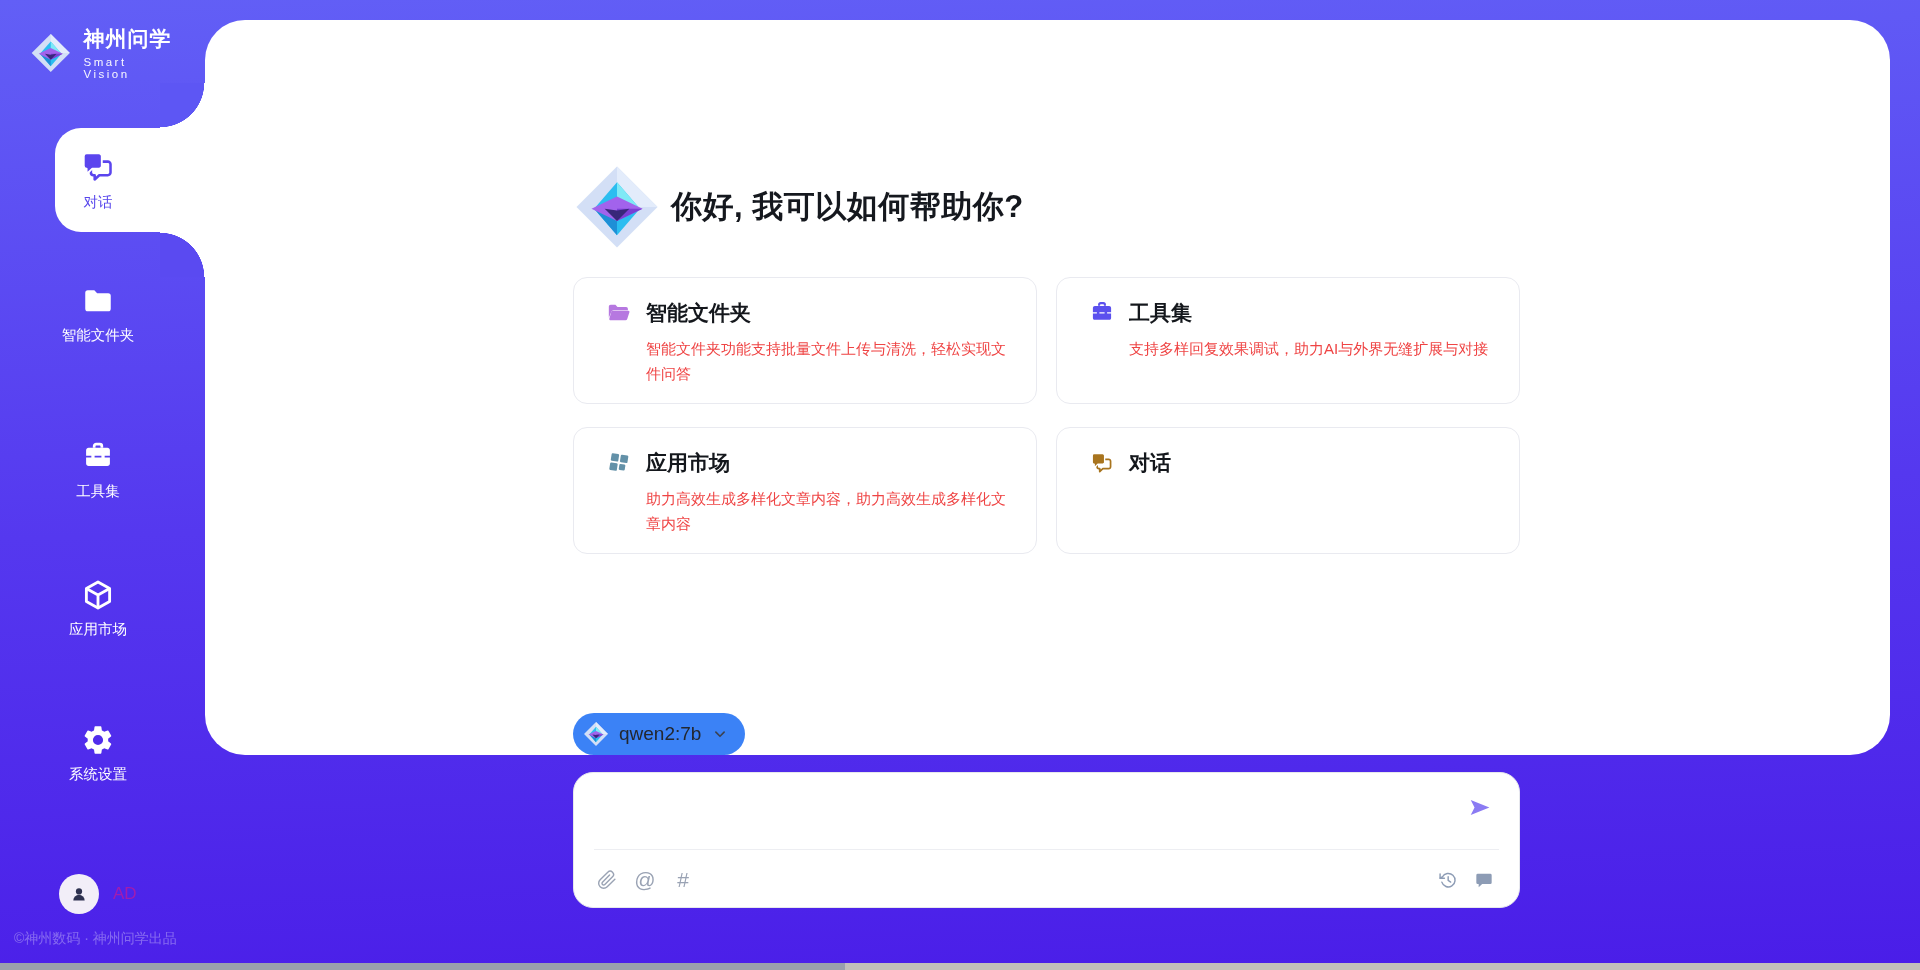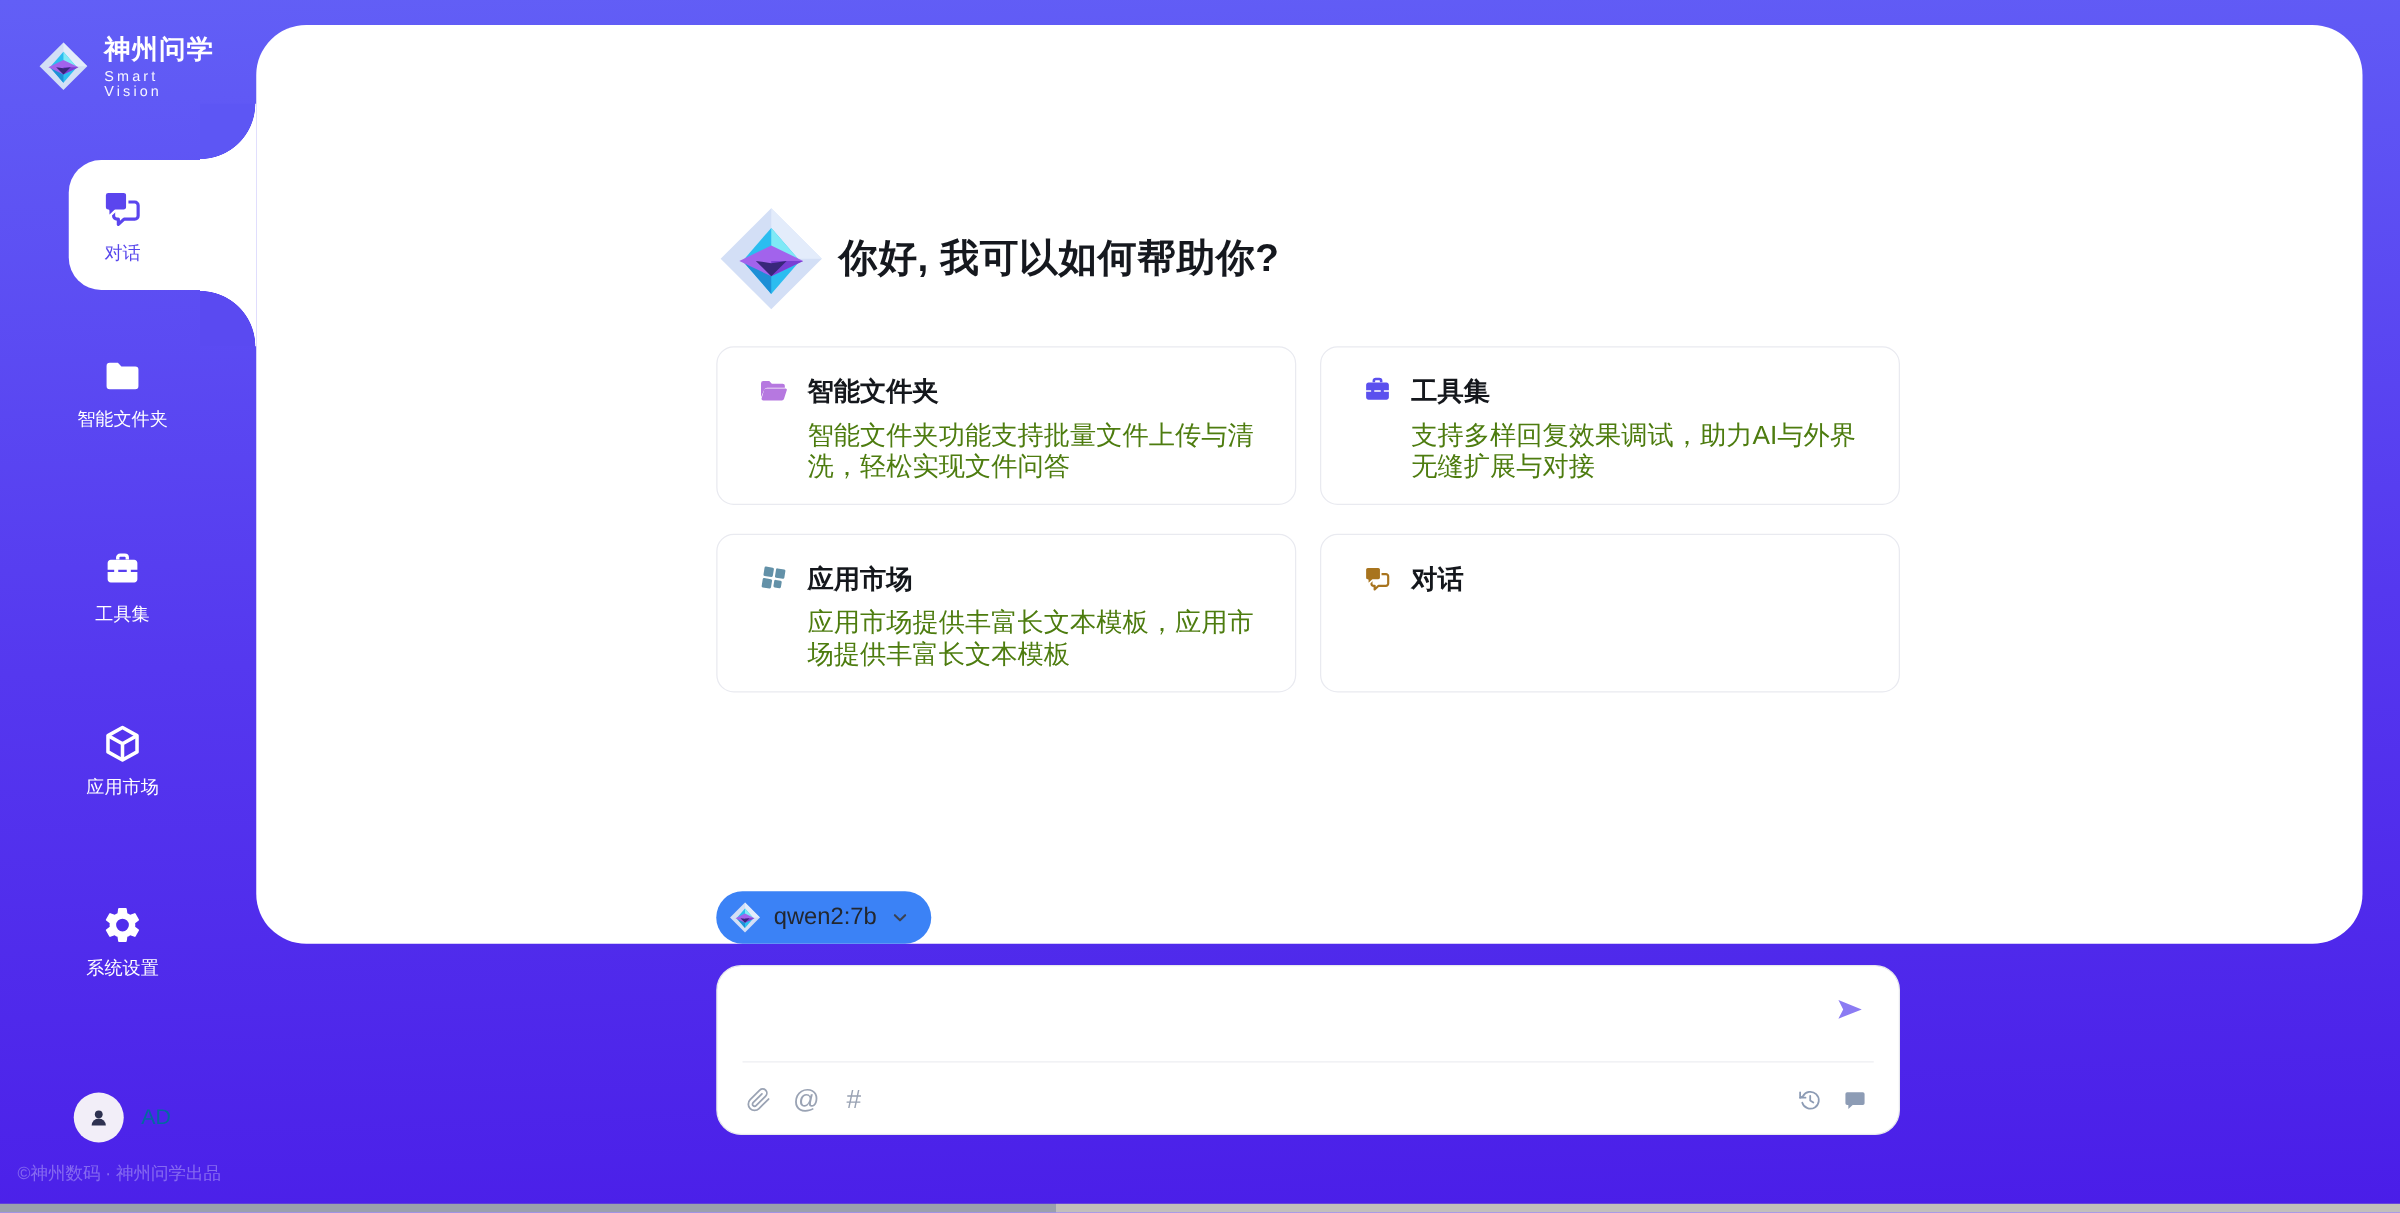--- a/index.html
+++ b/index.html
@@ -36,37 +36,37 @@
 
   .nav-item { position:absolute; left:50px; width:96px; height:72px;
     display:flex; flex-direction:column; align-items:center; justify-content:center; gap:8px; cursor:pointer; }
   .nav-ic { color:#fff; }
   .blob-inner .nav-ic { color:#5b45ee; }
   .nav-label { color:#fff; font-size:14.5px; white-space:nowrap; }
 
   .user-row { position:absolute; left:59px; top:874px; display:flex; align-items:center; gap:14px; cursor:pointer; }
   .avatar { width:40px; height:40px; border-radius:50%; background:#f2eef8;
     display:flex; align-items:center; justify-content:center; color:#2e3150; }
-  .user-name { color:#0369a1; font-size:17px; font-weight:500; }
+  .user-name { color:#a21caf; font-size:17px; font-weight:500; }
   .sidebar-footer { position:absolute; left:14px; top:930px; font-size:14px;
     color:rgba(255,255,255,.32); white-space:nowrap; }
 
   
   .greeting { position:absolute; left:368px; top:143px; display:flex; align-items:center; }
   .greet-logo { width:88px; height:88px; }
   .greet-text { margin-left:10px; font-size:31px; font-weight:800; color:#15181e; letter-spacing:.5px; }
 
   .cards { position:absolute; left:368px; top:257px; display:grid;
     grid-template-columns:464px 464px; gap:23px 19px; }
   .card { height:127px; border:1px solid #e9eaf0; border-radius:14px; background:#fff;
     padding:21px 26px 0 32px; cursor:pointer; }
   .card-head { display:flex; align-items:center; gap:14px; }
   .card-ic { width:26px; height:26px; }
   .card-title { font-size:21px; font-weight:700; color:#14171c; }
-  .card-desc { margin:9px 0 0 40px; font-size:21px; line-height:25px; color:#4d7c0f; }
+  .card-desc { margin:9px 0 0 40px; font-size:15px; line-height:25px; color:#ef4444; }
 
   .model-pill { position:absolute; left:368px; top:693px; height:42px; border-radius:21px;
     background:#3b82f6; display:inline-flex; align-items:center; padding:0 16px 0 10px; gap:10px; cursor:pointer; }
   .pill-diamond { width:26px; height:26px; }
   .pill-text { font-size:19px; color:#23272f; }
   .pill-chevron { width:18px; height:18px; color:#3b4252; }
 
   .composer { position:absolute; left:368px; top:752px; width:947px; height:136px;
     border:1px solid #e6e7ed; border-radius:20px; background:#fff; }
   .composer-input { position:absolute; left:22px; top:21px; right:70px; font-size:19px; color:#aab1bf; cursor:text; }
@@ -261,21 +261,21 @@
 
     <div class="card">
       <div class="card-head">
         <span class="card-ic" style="color: rgb(99, 145, 168);">
             <svg class="ic i26">
               <use href="#sym-grid"></use>
             </svg>
           </span>
         <span class="card-title">应用市场</span>
       </div>
-      <div class="card-desc">应用市场提供丰富长文本模板，应用市场提供丰富长文本模板</div>
+      <div class="card-desc">助力高效生成多样化文章内容，助力高效生成多样化文章内容</div>
     </div>
 
     <div class="card">
       <div class="card-head">
         <span class="card-ic" style="color: rgb(168, 116, 30);">
             <svg class="ic i26">
               <use href="#sym-chat"></use>
             </svg>
           </span>
         <span class="card-title">对话</span>

